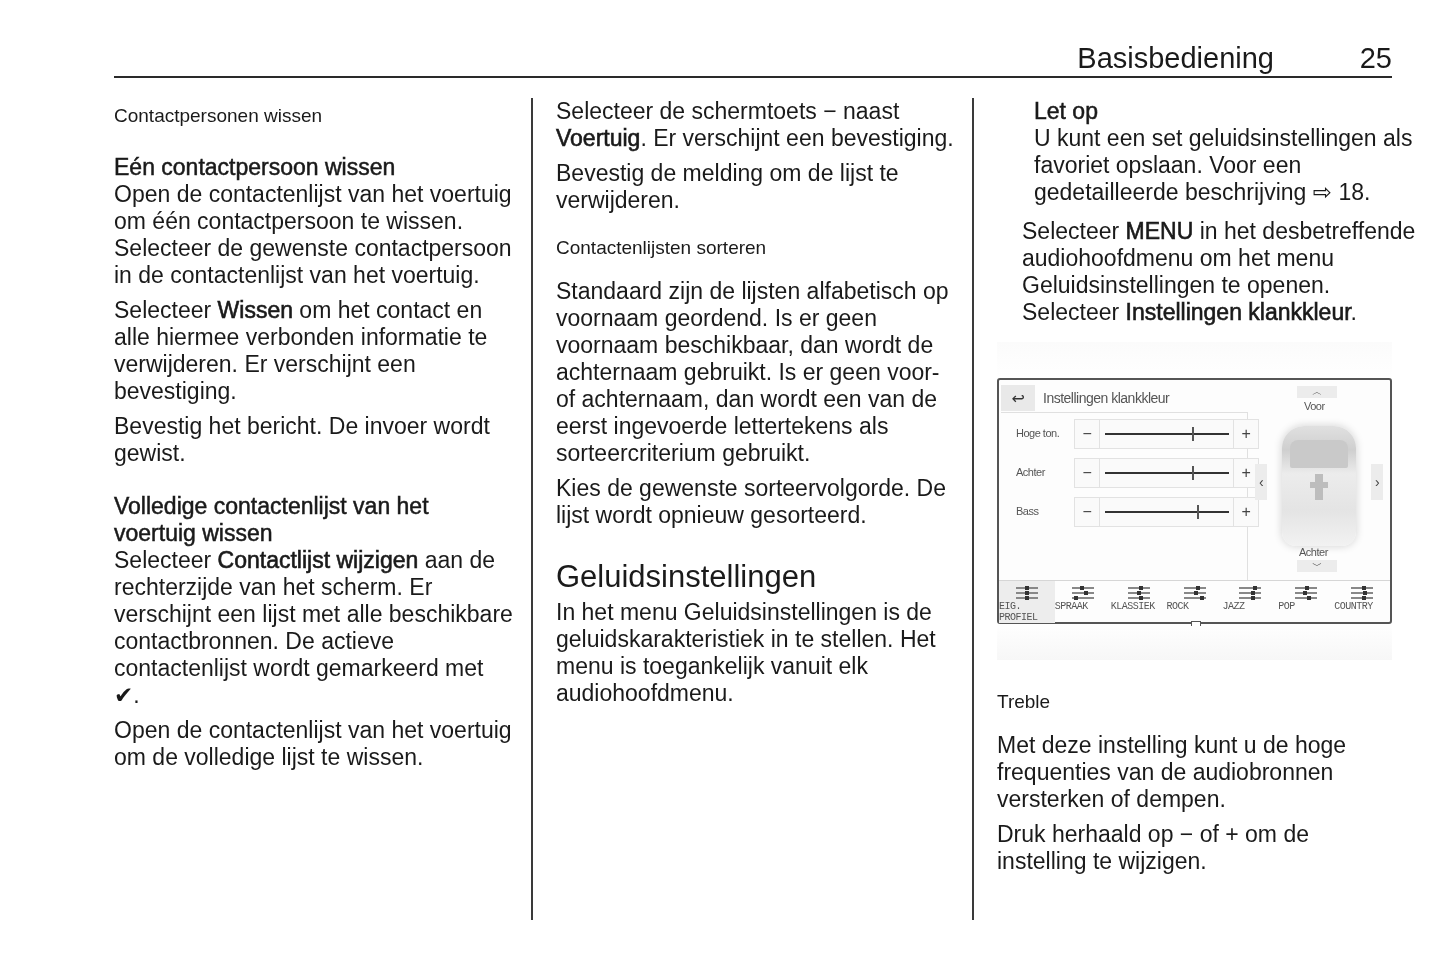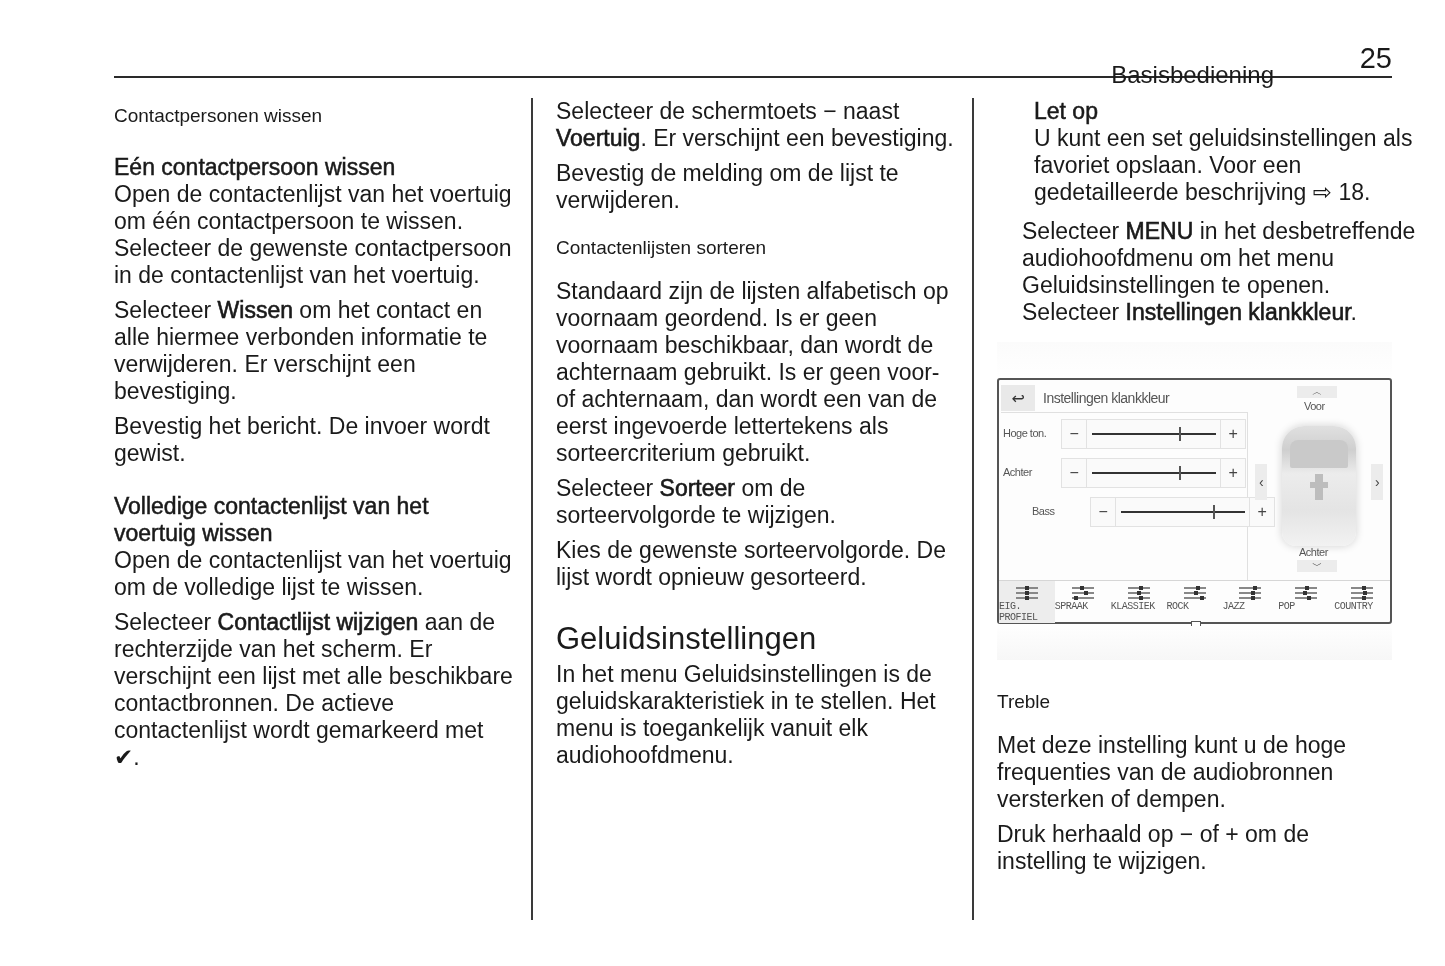--- a/index.html
+++ b/index.html
@@ -6,21 +6,21 @@
   body {
     width: 1445px; height: 966px; position: relative; overflow: hidden;
     font-family: "Liberation Sans", "DejaVu Sans", sans-serif;
     color: #1a1a1a;
   }
   .running-head {
     position: absolute; left: 114px; top: 38px; width: 1278px; height: 38px;
     border-bottom: 2px solid #2a2a2a;
   }
   .running-head .section {
-    position: absolute; right: 118px; top: 4px; font-size: 24px; margin-top: 19px;
+    position: absolute; right: 118px; top: 4px; font-size: 29px;
   }
   .running-head .pagenum {
     position: absolute; right: 0; top: 4px; font-size: 29px;
   }
   .col-rule {
     position: absolute; top: 98px; width: 2px; height: 822px; background: #3a3a3a;
   }
   .col {
     position: absolute; top: 98px; font-size: 23px; line-height: 27px;
   }
@@ -48,21 +48,21 @@
   }
   .back-btn {
     width: 34px; height: 26px; background: #e9e9e9; display: flex; align-items: center;
     justify-content: center; font-size: 16px; color: #333;
   }
   .scr-title span.t { margin-left: 8px; font-size: 14px; color: #555; }
   .left-panel {
     position: absolute; left: 2px; top: 32px; width: 246px; height: 168px;
     border-top: 1px solid #e0e0e0; border-right: 1px solid #e0e0e0;
   }
-  .eq-row { position: absolute; left: 0; width: 246px; height: 20px; }
+  .eq-row { position: absolute; left: 13px; width: 246px; height: 20px; }
   .eq-row .lbl { position: absolute; left: 2px; top: 8px; font-size: 11px; color: #555; }
   .eq-ctrl {
     position: absolute; left: 60px; top: 0; width: 183px; height: 28px;
     border: 1px solid #e2e2e2; background: #fafafa;
   }
   .eq-ctrl .minus, .eq-ctrl .plus {
     position: absolute; top: 0; width: 24px; height: 28px; display: flex;
     align-items: center; justify-content: center; font-size: 16px; color: #444;
   }
   .eq-ctrl .minus { left: 0; border-right: 1px solid #e2e2e2; }
@@ -117,30 +117,29 @@
 <div class="col-rule" style="left:531px;"></div>
 <div class="col-rule" style="left:972px;"></div>
 
 <div class="col" style="left:114px; width:400px;">
   <div class="h2" style="margin-top:2px;">Contactpersonen wissen</div>
   <div class="h3" style="margin-top:22px;">Eén contactpersoon wissen</div>
   <p>Open de contactenlijst van het voertuig om één contactpersoon te wissen. Selecteer de gewenste contactpersoon in de contactenlijst van het voertuig.</p>
   <p><span>Selecteer </span><span class="b">Wissen</span><span> om het contact en alle hiermee verbonden informatie te verwijderen. Er verschijnt een bevestiging.</span></p>
   <p>Bevestig het bericht. De invoer wordt gewist.</p>
   <div class="h3" style="margin-top:26px;">Volledige contactenlijst van het voertuig wissen</div>
+  <p><span>Selecteer </span><span class="b">Contactlijst wijzigen</span><span> aan de rechterzijde van het scherm. Er verschijnt een lijst met alle beschikbare contactbronnen. De actieve contactenlijst wordt gemarkeerd met</span><br><span>✔</span><span>.</span></p>
   <p>Open de contactenlijst van het voertuig om de volledige lijst te wissen.</p>
-  <p><span>Selecteer </span><span class="b">Contactlijst wijzigen</span><span> aan de rechterzijde van het scherm. Er verschijnt een lijst met alle beschikbare contactbronnen. De actieve contactenlijst wordt gemarkeerd met</span><br><span>✔</span><span>.</span></p>
 </div>
 
 <div class="col" style="left:556px; width:400px;">
   <p><span>Selecteer de schermtoets </span><span>−</span><span> naast </span><span class="b">Voertuig</span><span>. Er verschijnt een bevestiging.</span></p>
   <p>Bevestig de melding om de lijst te verwijderen.</p>
   <div class="h2" style="margin-top:18px;">Contactenlijsten sorteren</div>
   <p>Standaard zijn de lijsten alfabetisch op voornaam geordend. Is er geen voornaam beschikbaar, dan wordt de achternaam gebruikt. Is er geen voor- of achternaam, dan wordt een van de eerst ingevoerde lettertekens als sorteercriterium gebruikt.</p>
-  <p><span>Selecteer </span><span class="b">Sorteer</span><span> om de sorteervolgorde te wijzigen.</span></p>
   <p>Kies de gewenste sorteervolgorde. De lijst wordt opnieuw gesorteerd.</p>
   <div class="h1" style="margin-top:30px;">Geluidsinstellingen</div>
   <p>In het menu Geluidsinstellingen is de geluidskarakteristiek in te stellen. Het menu is toegankelijk vanuit elk audiohoofdmenu.</p>
 </div>
 
 <div class="col" style="left:997px; width:400px;margin-left:25px;">
   <div class="note">
     <div class="h3">Let op</div>
     <p><span>U kunt een set geluidsinstellingen als favoriet opslaan. Voor een gedetailleerde beschrijving </span><span>⇨</span><span> 18.</span></p>
   </div>
@@ -170,21 +169,21 @@
       <div class="eq-row" style="top:45px;">
         <span class="lbl">Achter</span>
         <div class="eq-ctrl">
           <span class="minus">−</span>
           <div class="track">
               <div class="knob" style="left:70%;"></div>
             </div>
           <span class="plus">+</span>
         </div>
       </div>
-      <div class="eq-row" style="top:84px;margin-left:29px;">
+      <div class="eq-row" style="top:84px;">
         <span class="lbl">Bass</span>
         <div class="eq-ctrl">
           <span class="minus">−</span>
           <div class="track">
               <div class="knob" style="left:74%;"></div>
             </div>
           <span class="plus">+</span>
         </div>
       </div>
     </div>

